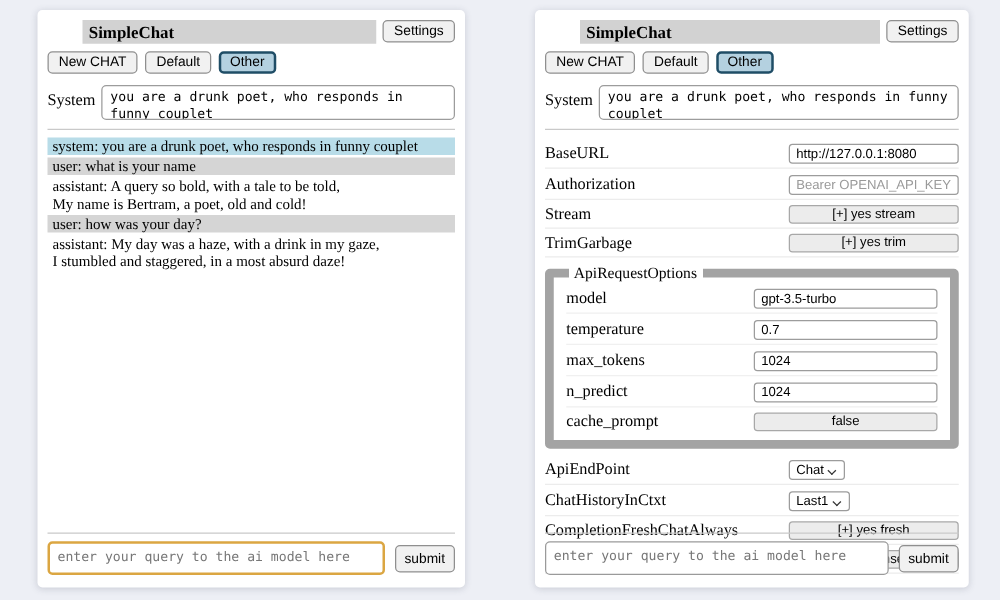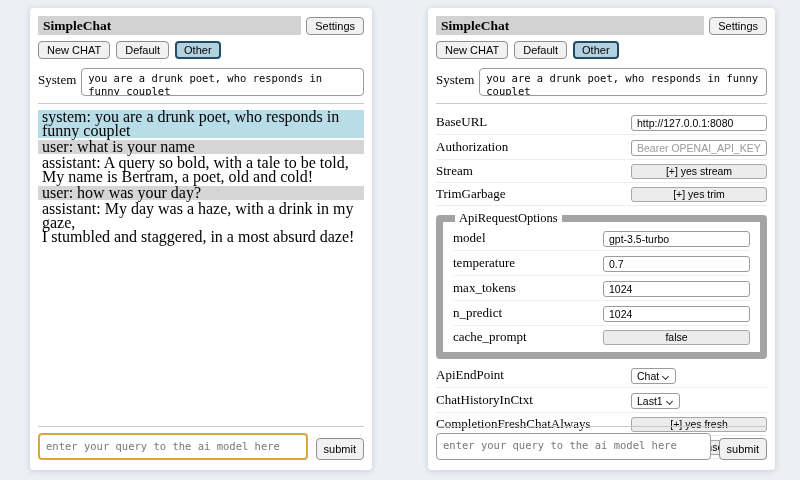--- a/index.html
+++ b/index.html
@@ -15,21 +15,21 @@
     position:absolute; top:8px; height:462px;
     background:#ffffff;
     border-radius:4px;
     box-shadow:0 1px 6px rgba(60,64,90,.20);
     padding:8px;
   }
   .panel-left  { left:30px;  width:342px; }
   .panel-right { left:428px; width:347px; }
 
   
-  .hdr-row { display:flex; align-items:center; gap:5px; }
+  .hdr-row { display:flex; align-items:flex-start; gap:5px;margin-left:28px; }
   .titlebar {
     flex:1; background:#d2d2d2;
     font-weight:bold; font-size:13.5px;
     padding:2px 5px; line-height:15px;
   }
   .btn {
     font-family:"Liberation Sans", sans-serif;
     font-size:11px; color:#000;
     background:#f1f1f1;
     border:1px solid #8f8f8f; border-radius:4px;
@@ -47,29 +47,29 @@
     flex:1; height:28px; resize:none;
     font-family:"DejaVu Sans Mono", monospace;
     font-size:10.5px; line-height:13px;
     border:1px solid #9c9c9c; border-radius:4px;
     padding:3px 6px; outline:none; overflow:hidden;
   }
   hr.sep { border:none; border-top:1px solid #c9c9c9; margin:7px 0 6px; }
 
   
   .chat-area { margin-top:0; }
-  .msg { font-size:16px; line-height:14px; padding:0 4px; margin-bottom:2px; }
+  .msg { font-size:12px; line-height:14px; padding:0 4px; margin-bottom:2px; }
   .msg div { padding:0; }
   .msg-system    { background:#b8dce8; }
   .msg-user      { background:#d5d5d5; }
   .msg-assistant { background:transparent; }
 
   
   .query-wrap { position:absolute; left:8px; right:8px; bottom:10px; }
-  .query-row { display:flex; align-items:flex-end; gap:8px; }
+  .query-row { display:flex; align-items:center; gap:8px; }
   .query-input {
     flex:1; height:27px; resize:none;
     font-family:"DejaVu Sans Mono", monospace;
     font-size:10.5px; line-height:12px;
     border:1px solid #9a9a9a; border-radius:4px;
     padding:5px 6px; outline:none; overflow:hidden;
   }
   .query-input::placeholder { color:#777; }
   .query-input.focused { border:2px solid #dba642; }
   .submit-btn {

